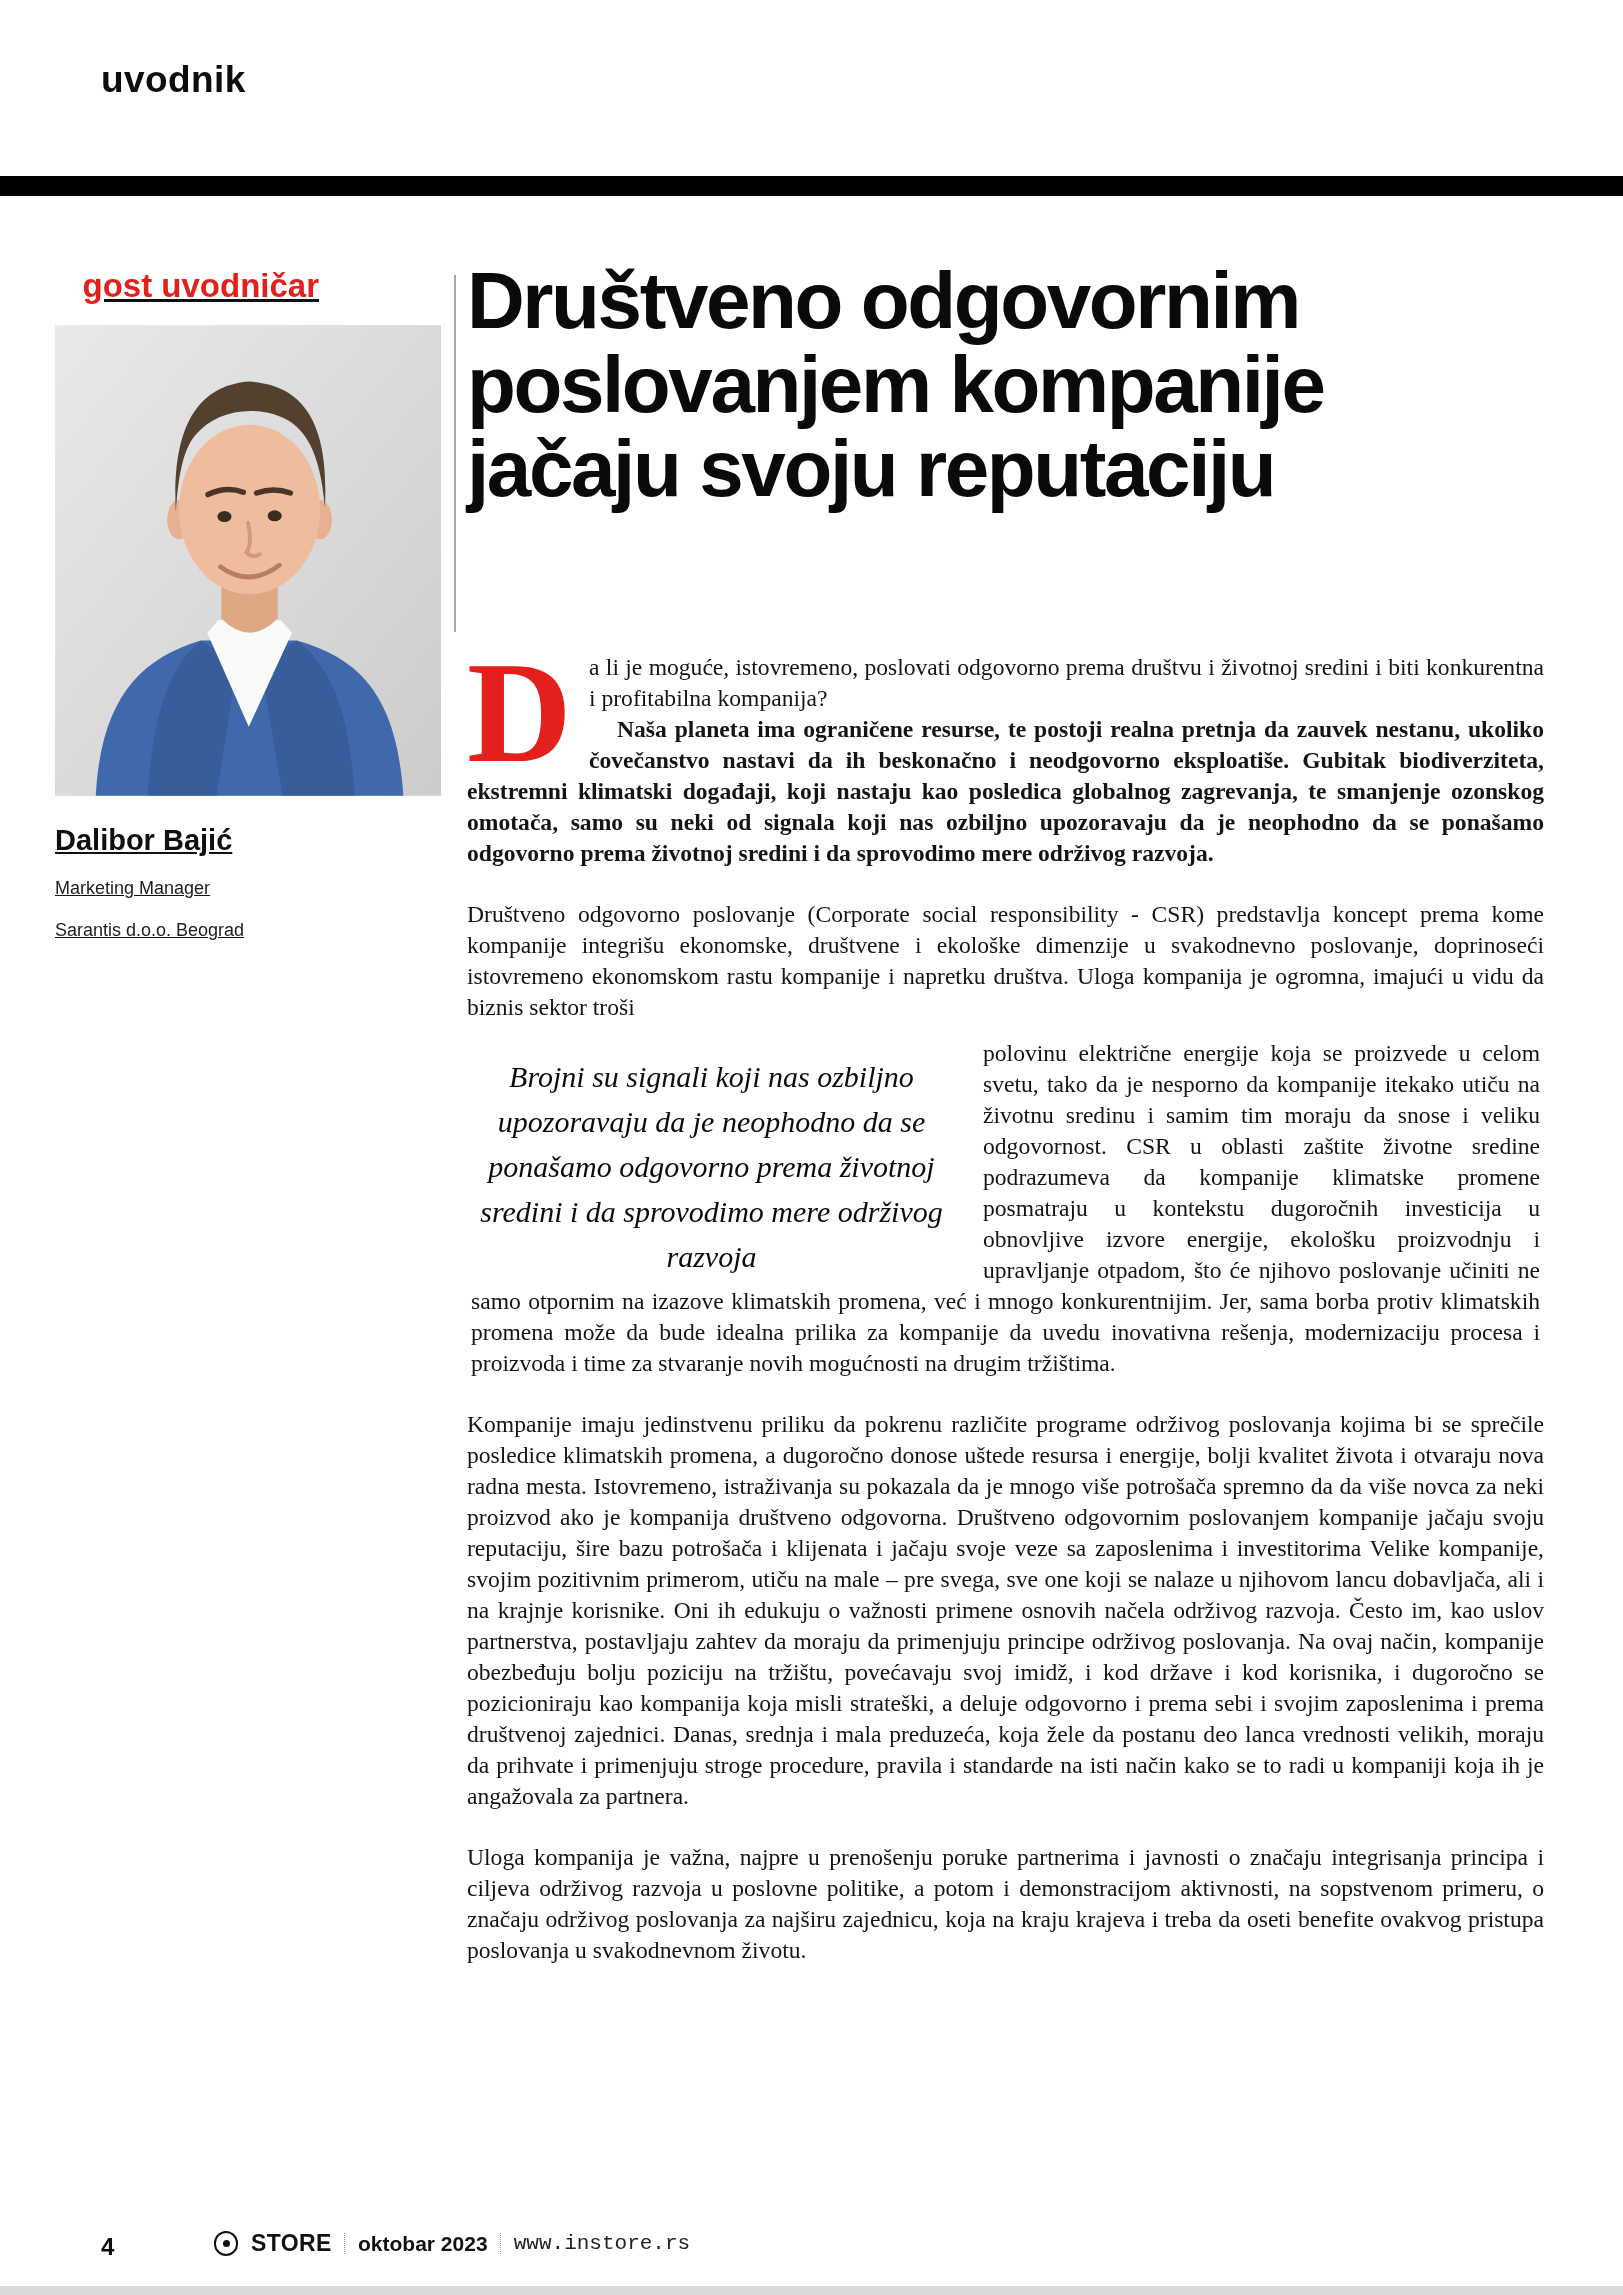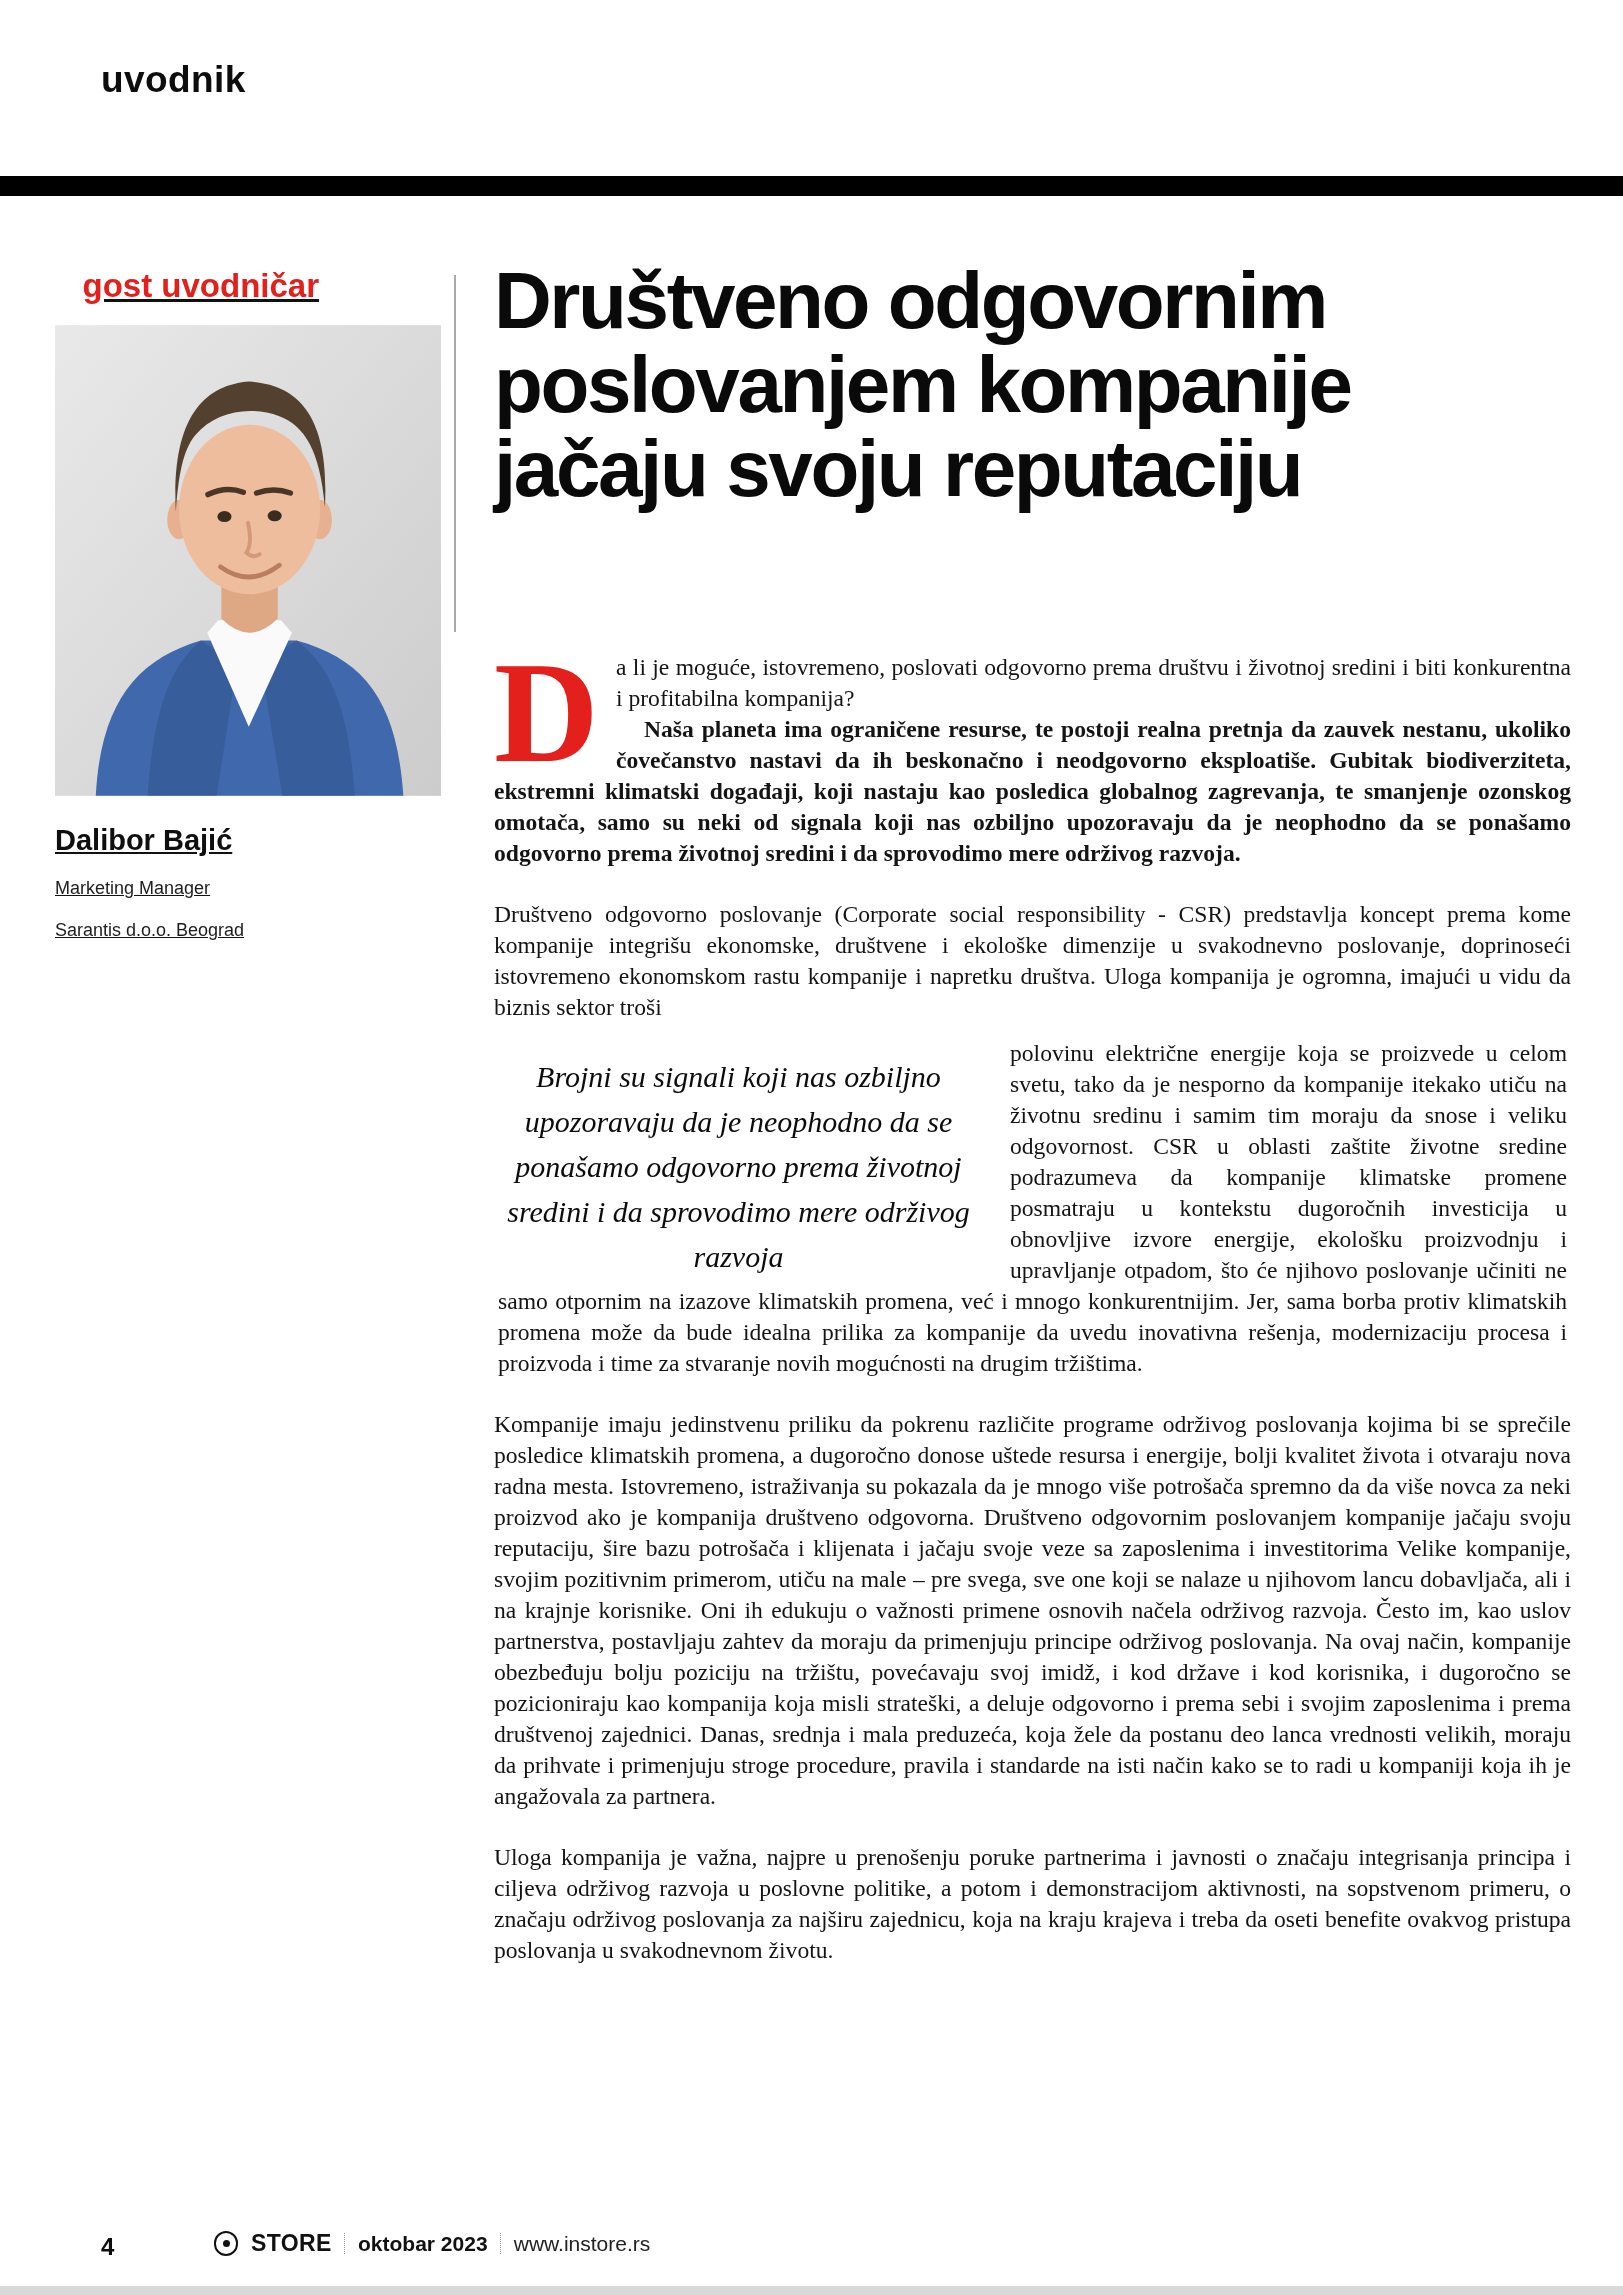--- a/index.html
+++ b/index.html
@@ -64,21 +64,21 @@
     left: 454px;
     top: 275px;
     width: 1.6px;
     height: 357px;
     background: #a9a9a9;
   }
 
   
   .main-col {
     position: absolute;
-    left: 494px;
+    left: 467px;
     top: 259px;
     width: 1077px;
   }
   .headline {
     margin: 0;
     font-size: 80px;
     line-height: 84px;
     font-weight: bold;
     letter-spacing: -2.4px;
     color: #0a0a0a;
@@ -168,21 +168,21 @@
     background: #111;
     border-radius: 50%;
   }
   .brand { font-weight: bold; font-size: 23px; letter-spacing: 0.4px; }
   .meta-divider {
     width: 0;
     height: 20.4px;
     border-left: 1.6px dotted #9a9a9a;
   }
   .issue { font-weight: bold; }
-  .site { color: #222; text-decoration: none; }
+  .site { color: #222; text-decoration: none; font-family: Liberation Mono, monospace; }
 
   .bottom-strip {
     position: absolute;
     left: 0;
     bottom: 0;
     width: 100%;
     height: 9.4px;
     background: #d9d9d9;
   }
 </style>

